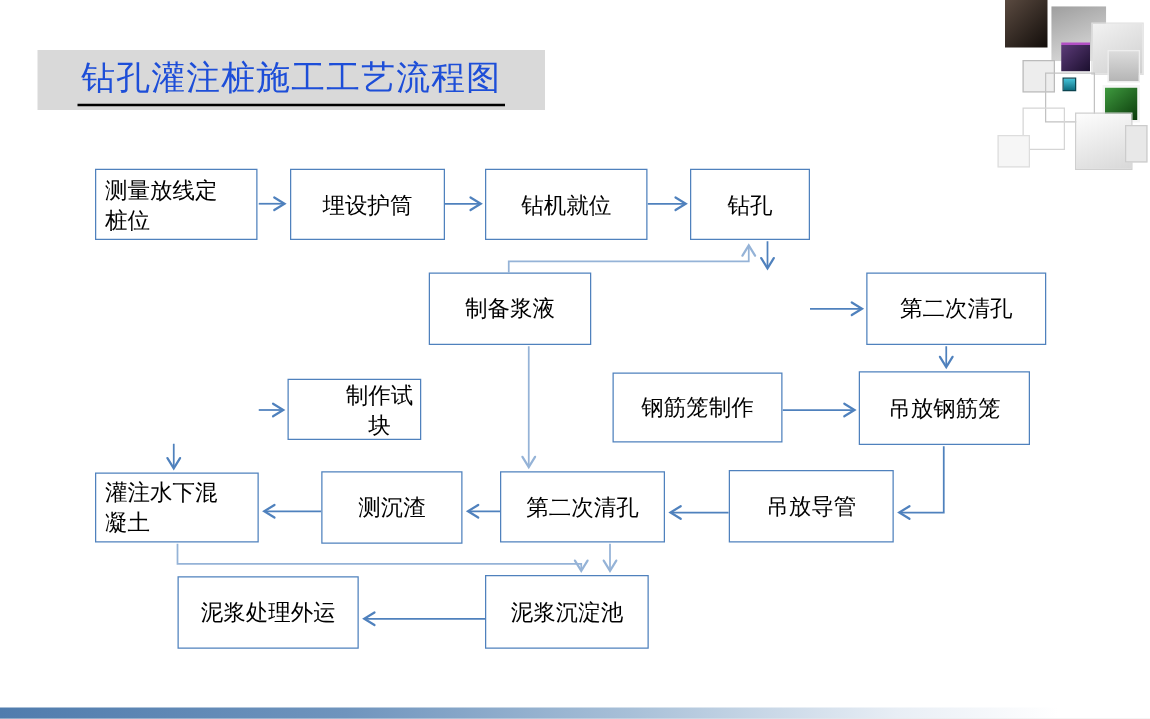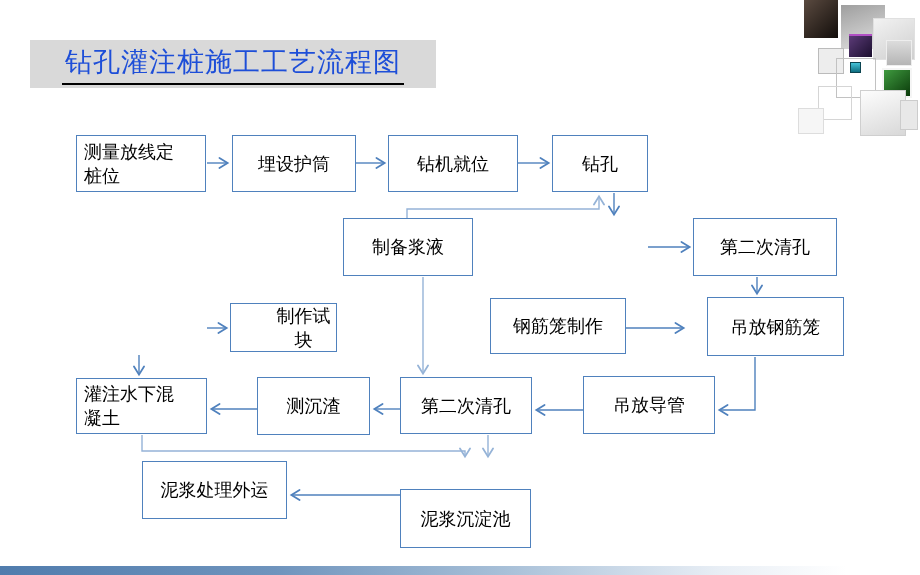--- a/index.html
+++ b/index.html
@@ -93,21 +93,21 @@
   <div class="node" style="left:693px;top:218px;width:144px;height:58px;">
     <span>第二次清孔</span>
   </div>
 
   <div class="node" style="left:230px;top:303px;width:107px;height:49px;padding-left:40px;">
     <span>制作试块</span>
   </div>
   <div class="node" style="left:490px;top:298px;width:136px;height:56px;">
     <span>钢筋笼制作</span>
   </div>
-  <div class="node" style="left:687px;top:297px;width:137px;height:59px;margin-left:20px;">
+  <div class="node" style="left:687px;top:297px;width:137px;height:59px;">
     <span>吊放钢筋笼</span>
   </div>
 
   <div class="node left" style="left:76px;top:378px;width:131px;height:56px;">
     <div>
       <span class="ml">灌注水下混</span>
       <span class="ml">凝土</span>
     </div>
   </div>
   <div class="node" style="left:257px;top:377px;width:113px;height:58px;">
@@ -116,21 +116,21 @@
   <div class="node" style="left:400px;top:377px;width:132px;height:57px;">
     <span>第二次清孔</span>
   </div>
   <div class="node" style="left:583px;top:376px;width:132px;height:58px;">
     <span>吊放导管</span>
   </div>
 
   <div class="node" style="left:142px;top:461px;width:145px;height:58px;">
     <span>泥浆处理外运</span>
   </div>
-  <div class="node" style="left:400px;top:460px;width:131px;height:59px;margin-top:29px;">
+  <div class="node" style="left:388px;top:460px;width:131px;height:59px;">
     <span>泥浆沉淀池</span>
   </div>
 
   <div class="decor">
     <div class="sq" style="left:16px;top:0;width:34px;height:38px;background:linear-gradient(135deg,#5a4a40,#120d0a);"></div>
     <div class="sq" style="left:52px;top:4px;width:46px;height:46px;background:linear-gradient(160deg,#9e9e9e,#e3e3e3);border:1px solid #fff;"></div>
     <div class="sq" style="left:85px;top:18px;width:42px;height:42px;background:linear-gradient(150deg,#f2f2f2,#cfcfcf);border:1px solid #e0e0e0;"></div>
     <div class="sq" style="left:30px;top:48px;width:26px;height:26px;background:#ededed;border:1px solid #bbb;"></div>
     <div class="sq" style="left:61px;top:34px;width:23px;height:23px;background:linear-gradient(135deg,#5c3b78,#1b0f2e);border-top:2px solid #b14fc4;"></div>
     <div class="sq" style="left:48px;top:58px;width:40px;height:40px;border:1px solid #c2c2c2;"></div>

